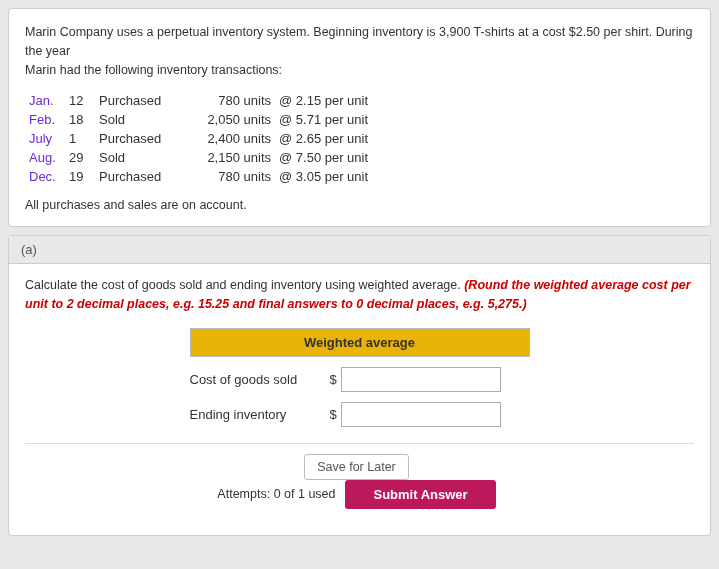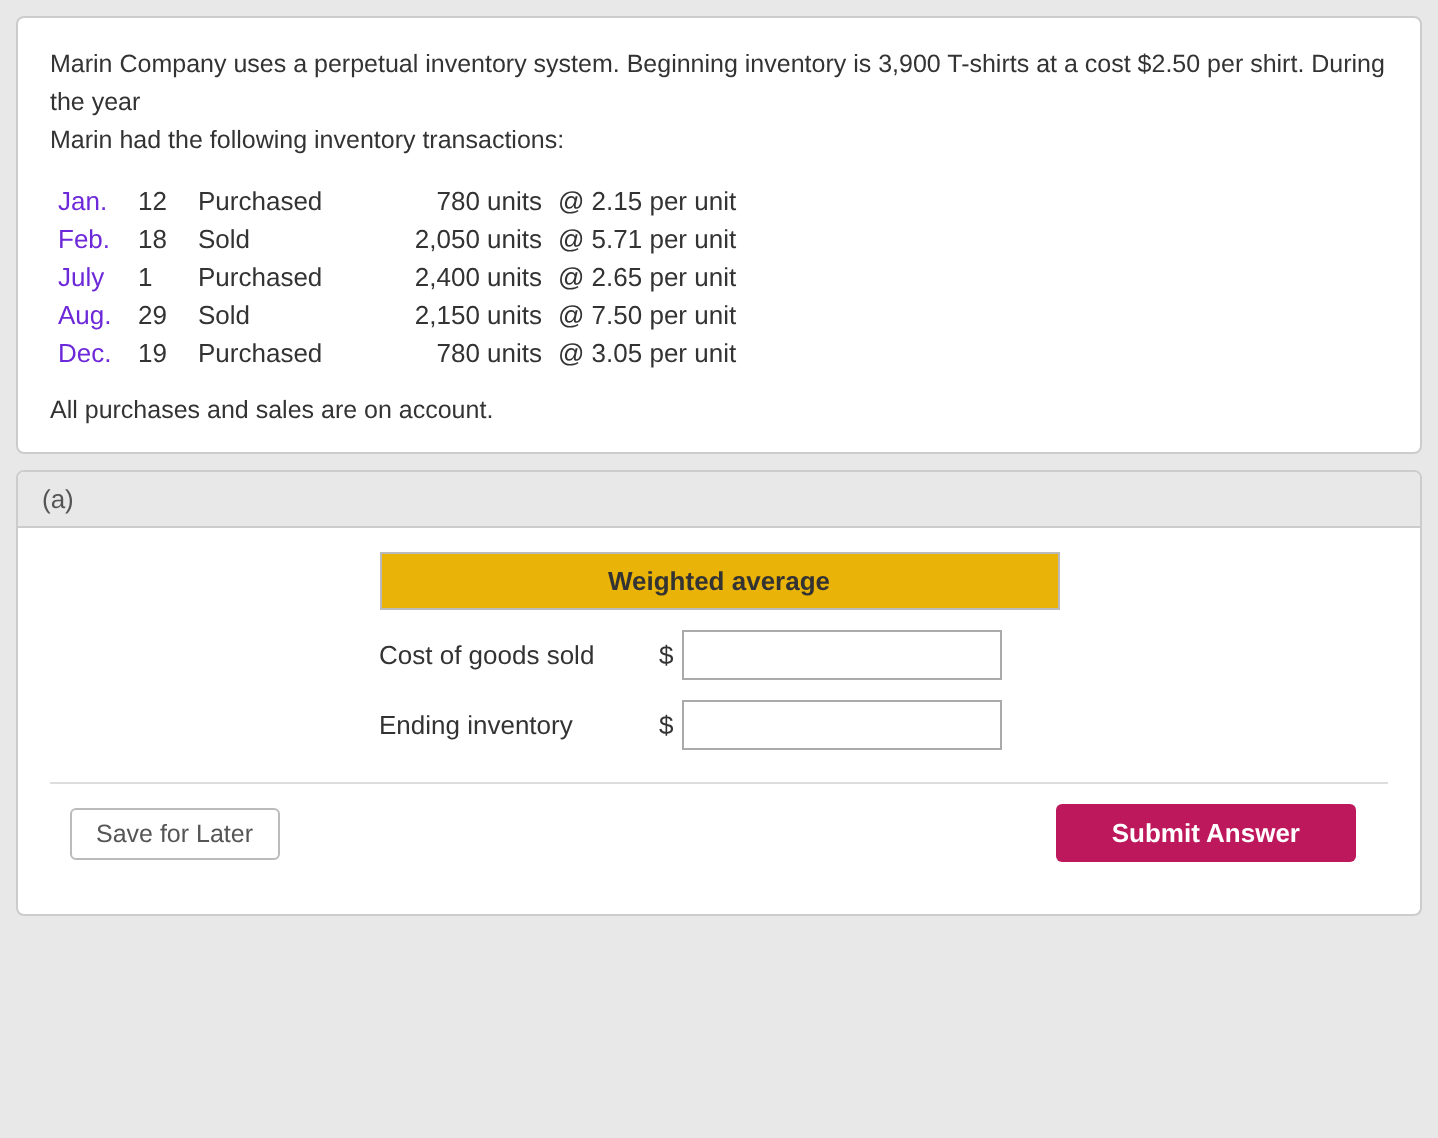--- a/index.html
+++ b/index.html
@@ -126,20 +126,21 @@
       outline: none;
       background: #fff;
     }
     .footer-bar {
       display: flex;
       justify-content: space-between;
       align-items: center;
       padding: 10px 16px 10px 10px;
       border-top: 1px solid #ddd;
       margin-top: 10px;
+      flex-direction: column;
     }
     .save-btn {
       background: #fff;
       border: 1px solid #bbb;
       padding: 5px 12px;
       font-size: 12.5px;
       color: #555;
       border-radius: 3px;
       cursor: pointer;
     }
@@ -216,39 +217,44 @@
         <span class="t-price">@ 3.05 per unit</span>
       </div>
     </div>
 
     <div class="note-text">All purchases and sales are on account.</div>
   </div>
 
   <div class="bottom-card">
     <div class="section-header">(a)</div>
     <div class="section-body">
+      <div class="instruction-text">
+        <span>Calculate the cost of goods sold and ending inventory using weighted average.</span>
+        <span class="highlight">(Round the weighted average cost per unit to 2 decimal places, e.g. 15.25 and final answers to 0 decimal places, e.g. 5,275.)</span>
+      </div>
 
       <div class="wa-table">
         <div class="wa-header">Weighted average</div>
 
         <div class="wa-row">
           <span class="wa-label">Cost of goods sold</span>
           <span class="wa-dollar">$</span>
           <input class="wa-input" type="text" value="" style="">
         </div>
 
         <div class="wa-row">
           <span class="wa-label">Ending inventory</span>
           <span class="wa-dollar">$</span>
           <input class="wa-input" type="text" value="" style="">
         </div>
       </div>
 
       <div class="footer-bar">
         <button class="save-btn">Save for Later</button>
         <div class="footer-right">
+          <span class="attempts-text">Attempts: 0 of 1 used</span>
           <button class="submit-btn">Submit Answer</button>
         </div>
       </div>
     </div>
   </div>
 
 </div>
 
 </body></html>

